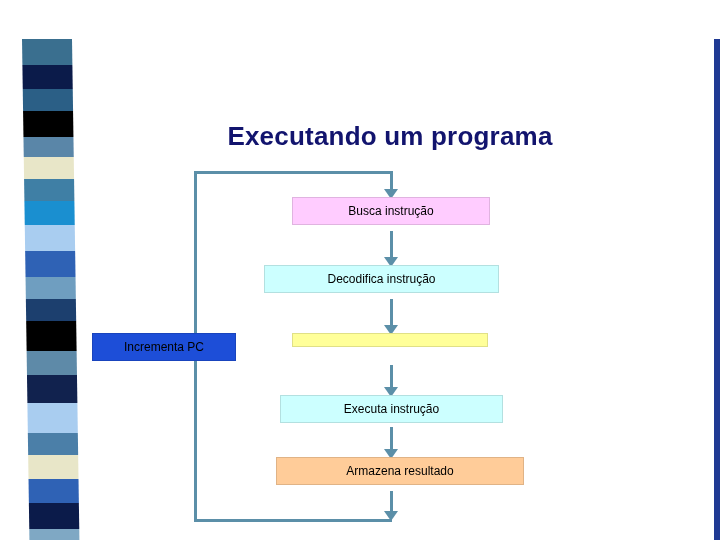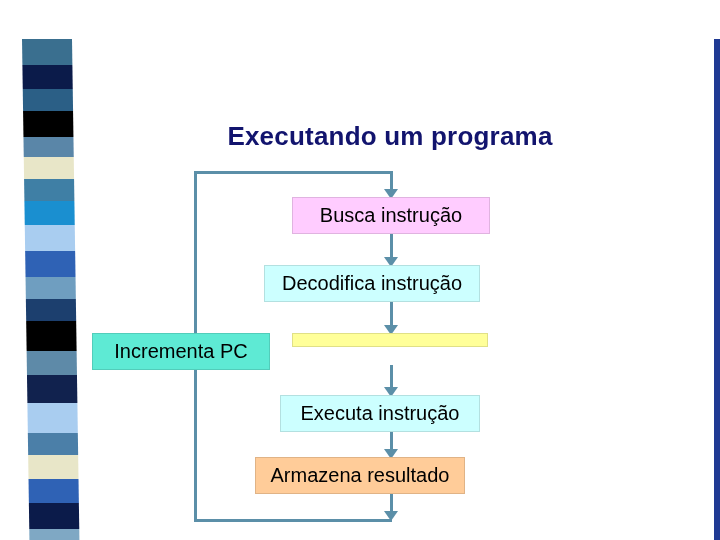--- a/index.html
+++ b/index.html
@@ -85,21 +85,21 @@
     height: 0;
     border-left: 7px solid transparent;
     border-right: 7px solid transparent;
     border-top: 10px solid #5b8fa8;
   }
   
   .node {
     position: absolute;
     box-sizing: border-box;
     padding: 6px 12px;
-    font-size: 20px;
+    font-size: 12px;
     color: #000000;
     white-space: nowrap;
     border: 1px solid rgba(0,0,0,0.12);
   }
   .node .shadow {
     position: absolute;
     left: 6px;
     top: 6px;
     right: -6px;
     bottom: -6px;
@@ -165,34 +165,34 @@
       <div class="arrow-down" style="left: 384px; top: 410px; border-top-color: rgb(91, 143, 168);"></div>
       <div class="line vline" style="left: 390px; top: 452px; height: 20px; background: rgb(91, 143, 168);"></div>
       <div class="arrow-down" style="left: 384px; top: 472px; border-top-color: rgb(91, 143, 168);"></div>
     </div>
 
   <div id="nodes">
       <div class="node" style="left: 292px; top: 158px; width: 198px; background: rgb(255, 204, 255); text-align: center;">
         <div class="shadow"></div>
         <div class="node-inner">Busca instrução</div>
       </div>
-      <div class="node" style="left: 264px; top: 226px; width: 216px; background: rgb(204, 255, 255); text-align: center;">
+      <div class="node" style="left: 264px; top: 226px; width: 235px; background: rgb(204, 255, 255); text-align: center;">
         <div class="shadow"></div>
         <div class="node-inner">Decodifica instrução</div>
       </div>
-      <div class="node" style="left: 92px; top: 294px; width: 178px; background: #5eead4; text-align: center;">
+      <div class="node" style="left: 92px; top: 294px; width: 144px; background: #1d4ed8; text-align: center;">
         <div class="shadow"></div>
         <div class="node-inner">Incrementa PC</div>
       </div>
       <div class="node" style="left: 292px; top: 294px; width: 196px; background: rgb(255, 255, 153); text-align: center;">
         <div class="shadow"></div>
       </div>
-      <div class="node" style="left: 280px; top: 356px; width: 200px; background: rgb(204, 255, 255); text-align: center;">
+      <div class="node" style="left: 280px; top: 356px; width: 223px; background: rgb(204, 255, 255); text-align: center;">
         <div class="shadow"></div>
         <div class="node-inner">Executa instrução</div>
       </div>
-      <div class="node" style="left: 255px; top: 418px; width: 210px; background: rgb(255, 204, 153); text-align: center;">
+      <div class="node" style="left: 276px; top: 418px; width: 248px; background: rgb(255, 204, 153); text-align: center;">
         <div class="shadow"></div>
         <div class="node-inner">Armazena resultado</div>
       </div>
     </div>
 
 </div>
 
 </body></html>

